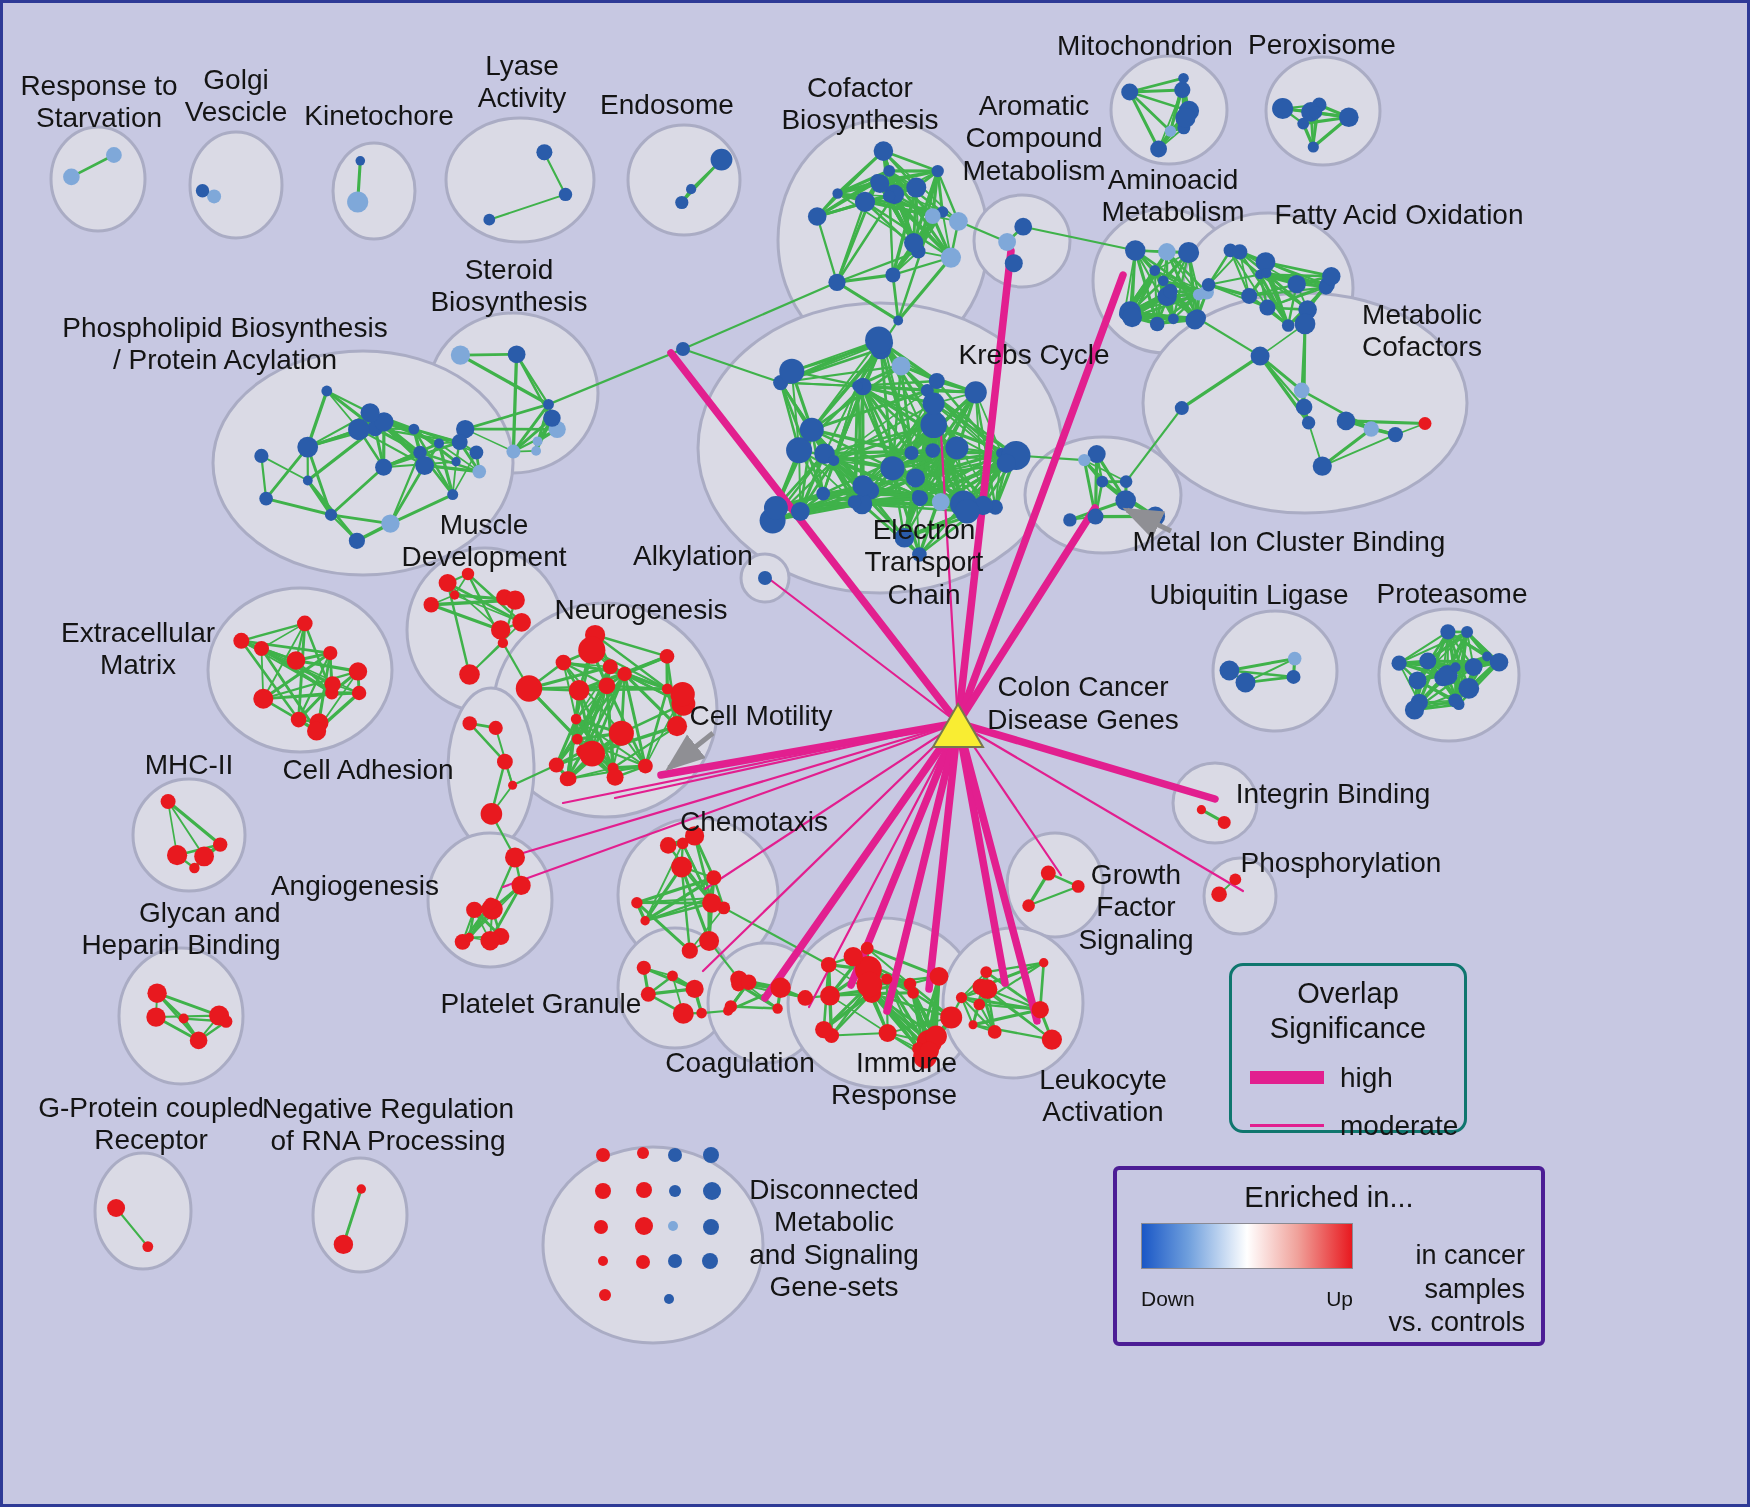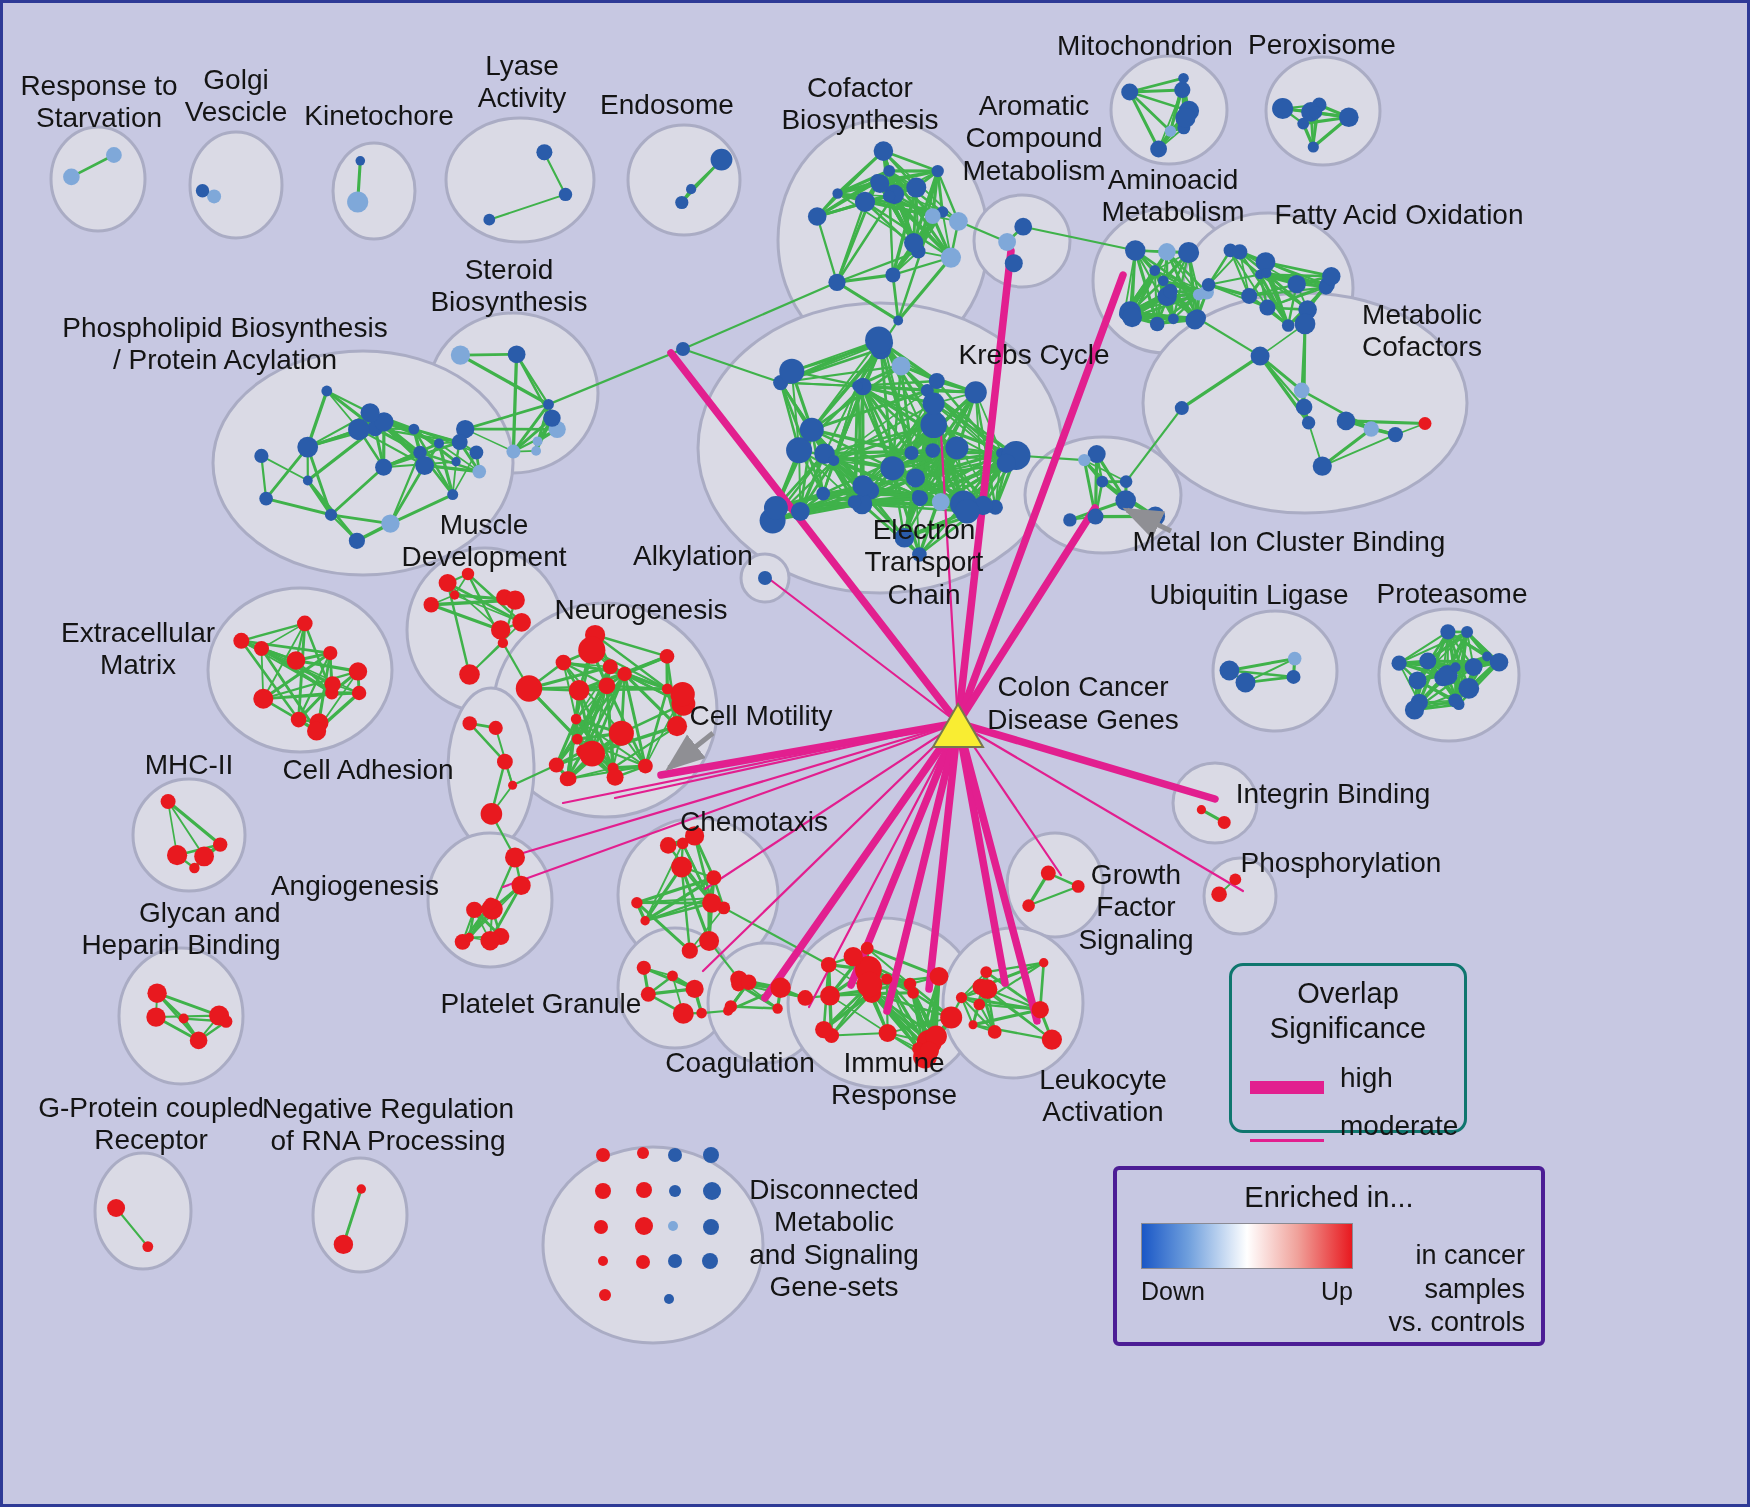--- a/index.html
+++ b/index.html
@@ -14,29 +14,29 @@
     position:absolute;transform:translate(-50%,-50%);
     white-space:pre-line;text-align:center;font-size:28px;line-height:1.16;color:#141414;
   }
   .hub-label{
     position:absolute;left:1080px;top:700px;transform:translate(-50%,-50%);
     white-space:pre-line;text-align:center;font-size:28px;line-height:1.18;color:#141414;
   }
   .legend{position:absolute;border-radius:14px;box-sizing:border-box;}
   .legend .lg-title{font-size:29px;text-align:center;white-space:pre-line;line-height:1.2;margin-top:10px;}
   .legend.overlap{left:1226px;top:960px;width:238px;height:170px;border:3px solid #0f766e;}
-  .lg-row{display:flex;align-items:flex-end;gap:16px;margin:16px 0 0 18px;font-size:28px;}
+  .lg-row{display:flex;align-items:center;gap:16px;margin:16px 0 0 18px;font-size:28px;}
   .bar-high{width:74px;height:13px;background:#e21f8f;flex:0 0 auto;}
   .bar-mod{width:74px;height:3px;background:#e21f8f;flex:0 0 auto;}
   .legend.enrich{left:1110px;top:1163px;width:432px;height:180px;border:4px solid #4c1d95;border-radius:6px;}
   .enrich-body{display:flex;gap:20px;align-items:flex-start;padding:8px 16px 0 24px;}
   .grad-col{width:212px;flex:0 0 auto;}
   .grad{width:210px;height:44px;border:1px solid #8a8a93;
     background:linear-gradient(to right,#1a57c6 0%,#6f9fdd 22%,#ffffff 50%,#f0a29b 74%,#e8191f 100%);}
-  .grad-ends{display:flex;justify-content:space-between;font-size:25px;margin-top:8px;}
+  .grad-ends{display:flex;justify-content:space-between;font-size:21px;margin-top:18px;}
   .grad-note{flex:1;font-size:27px;text-align:right;white-space:pre-line;line-height:1.25;margin-top:16px;}
 </style>
 </head>
 <body>
 
 <div class="frame">
   <svg id="net" width="1750" height="1507" viewBox="0 0 1750 1507">
       <defs>
         <marker id="arrh" markerWidth="10" markerHeight="8" refX="7" refY="3" orient="auto">
           <path d="M0,0 L8,3 L0,6 Z" fill="#8f8f94"></path>
@@ -1773,21 +1773,21 @@
       <div class="clabel" style="left: 1330px; top: 791px;">Integrin Binding</div>
       <div class="clabel" style="left: 352px; top: 883px;">Angiogenesis</div>
       <div class="clabel" style="left: 1133px; top: 905px;">Growth
 Factor
 Signaling</div>
       <div class="clabel" style="left: 1338px; top: 860px;">Phosphorylation</div>
       <div class="clabel" style="left: 178px; top: 926px; text-align: right;">Glycan and
 Heparin Binding</div>
       <div class="clabel" style="left: 538px; top: 1001px;">Platelet Granule</div>
       <div class="clabel" style="left: 737px; top: 1060px;">Coagulation</div>
-      <div class="clabel" style="left: 891px; top: 1076px;">Immune
+      <div class="clabel" style="left: 891px; top: 1076px; text-align: right;">Immune
 Response</div>
       <div class="clabel" style="left: 1100px; top: 1093px;">Leukocyte
 Activation</div>
       <div class="clabel" style="left: 148px; top: 1121px;">G-Protein coupled
 Receptor</div>
       <div class="clabel" style="left: 385px; top: 1122px;">Negative Regulation
 of RNA Processing</div>
       <div class="clabel" style="left: 831px; top: 1236px;">Disconnected
 Metabolic
 and Signaling

